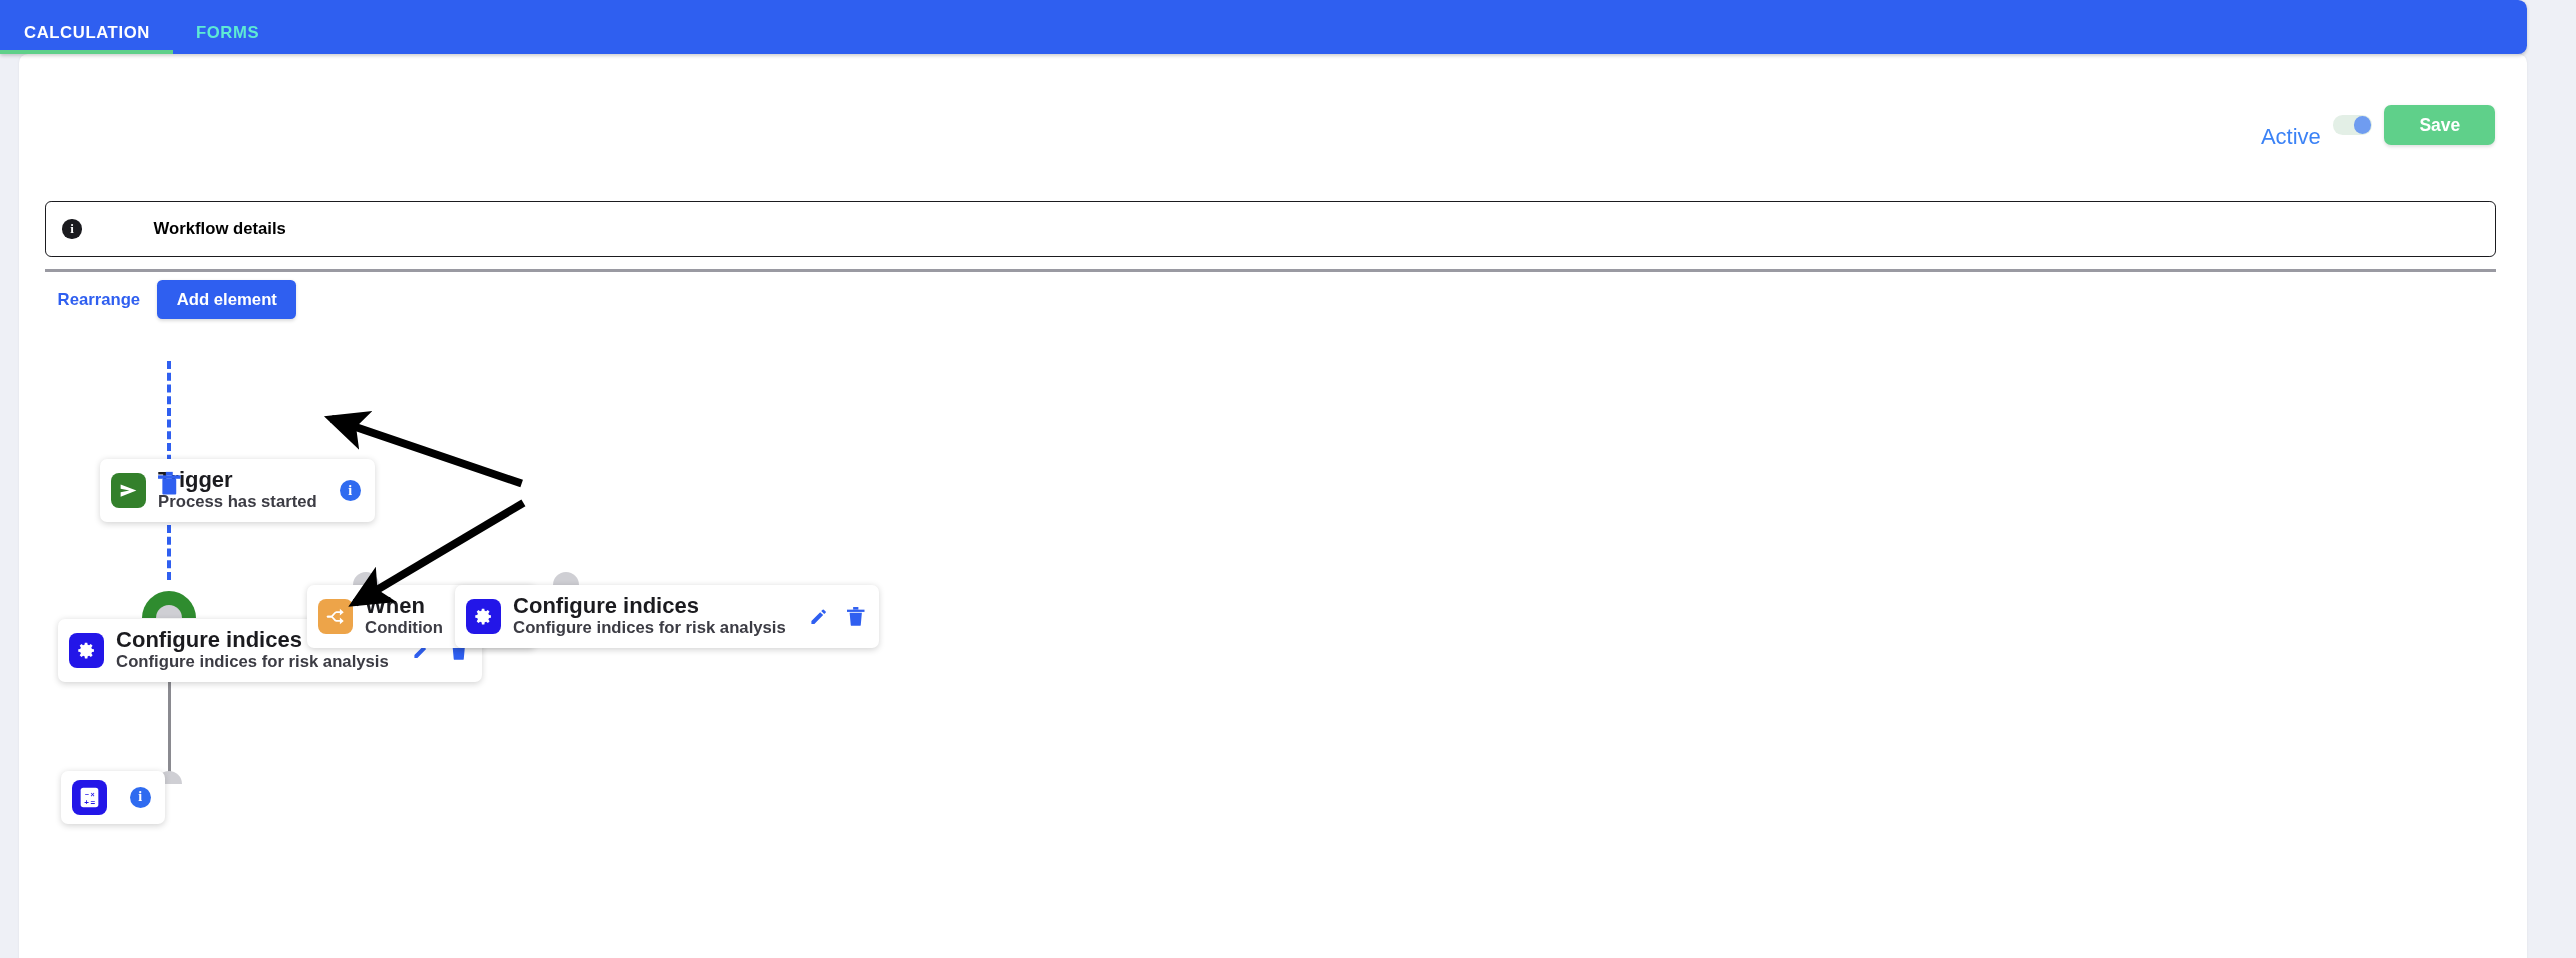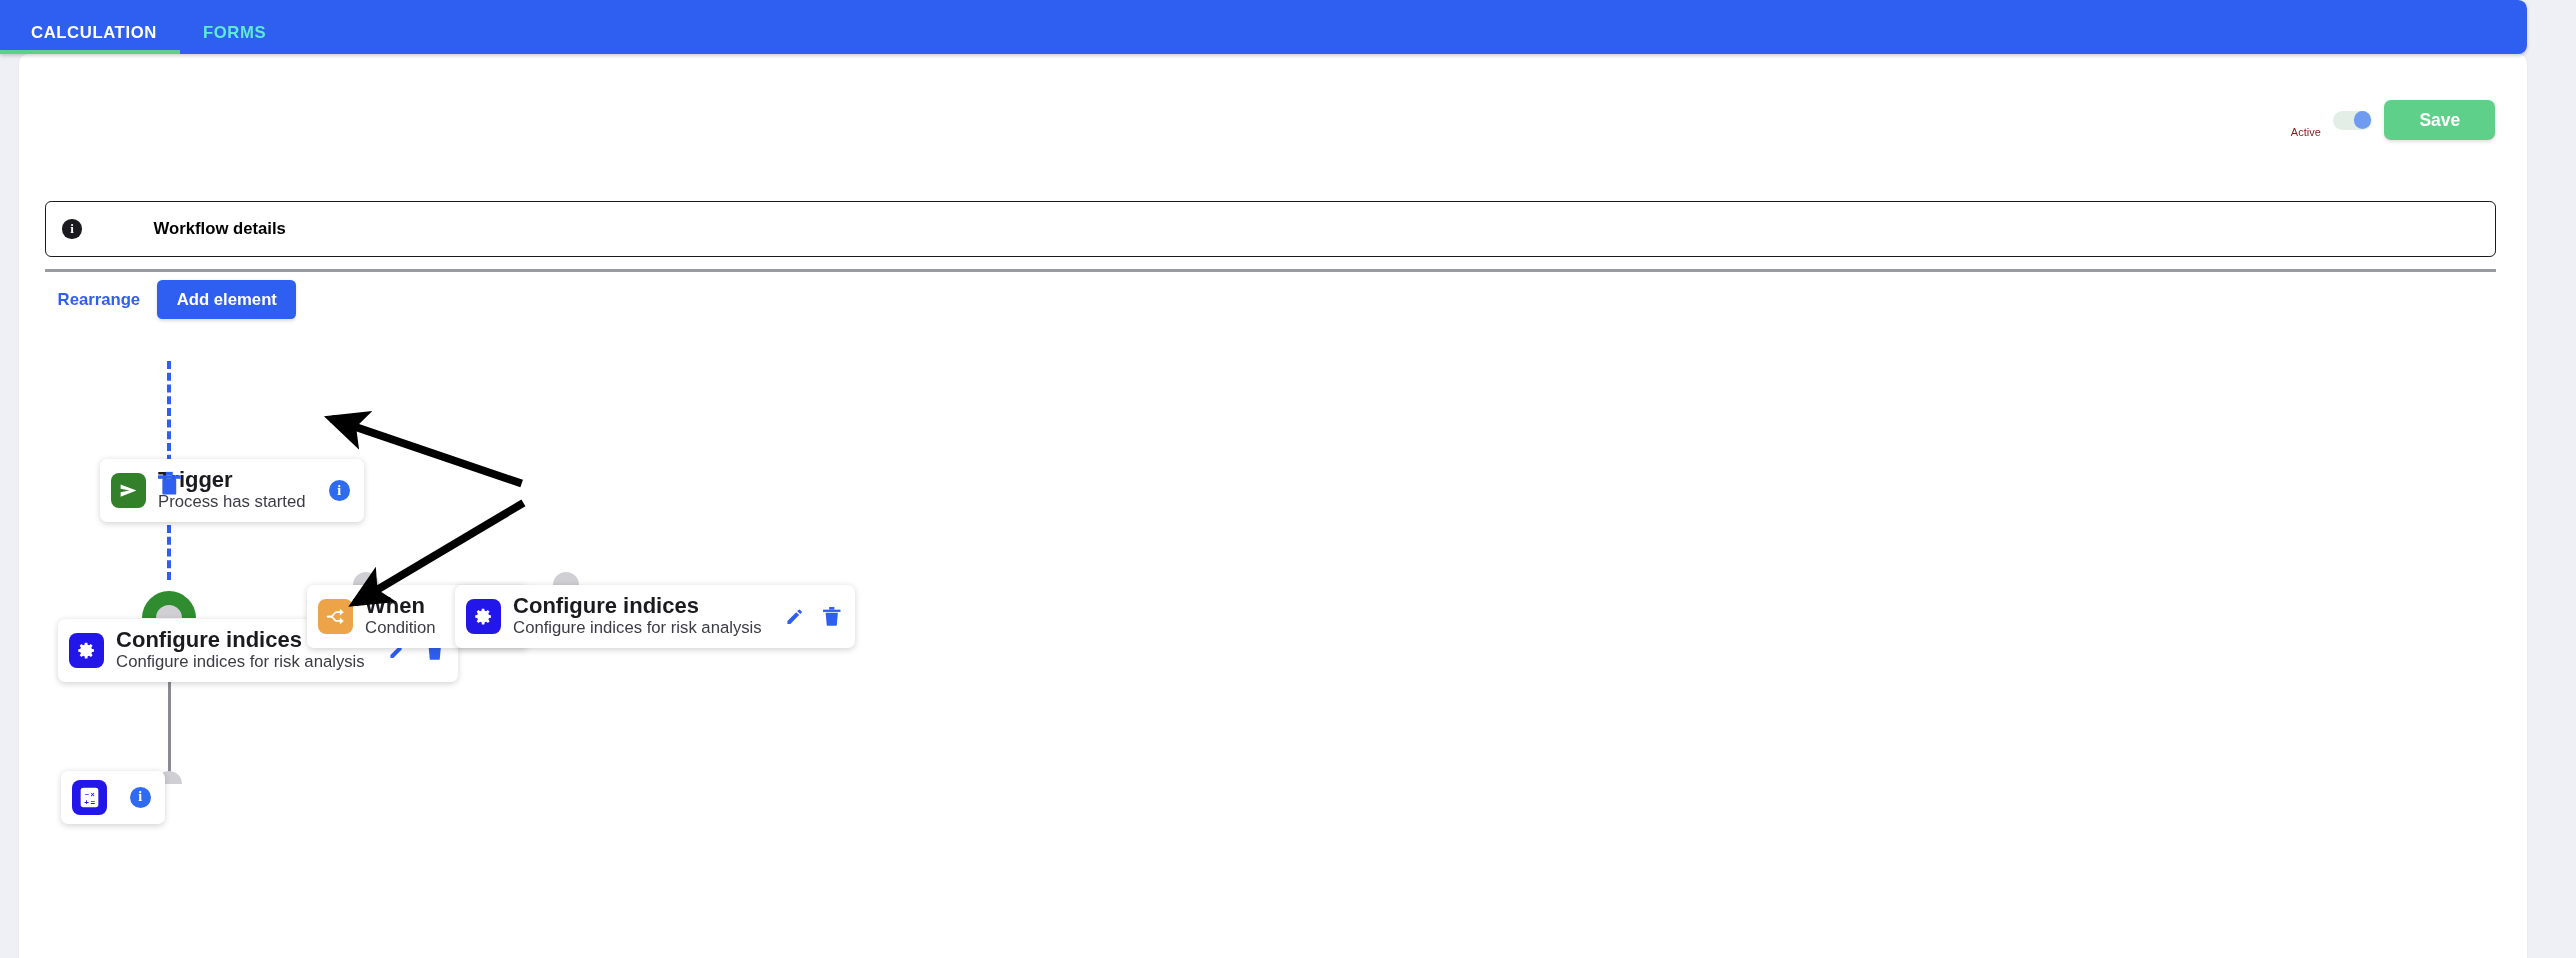--- a/index.html
+++ b/index.html
@@ -21,21 +21,21 @@
     display:flex; align-items:flex-end;
     box-shadow:0 1.8px 3.5px rgba(0,0,0,.18);
     z-index:5;
   }
   .tab {
     position:relative;
     padding:0 23px 12.3px 23px;
     font-size:16.7px; font-weight:600; letter-spacing:0.6px;
     color:#5eead4; cursor:pointer; line-height:1;
   }
-  .tab:first-child { padding-left:31px; }
+  .tab:first-child { padding-left:24px; }
   .tab.active { color:#ffffff; }
   .tab.active::after {
     content:""; position:absolute; left:0; right:0; bottom:0;
     height:4.4px; background:#5fd08a;
   }
 
   
   .page-card {
     position:absolute; left:19.3px; top:54px;
     width:2508px; height:904px;
@@ -49,21 +49,21 @@
     position:absolute; left:26px; top:32px;
     font-size:27px; font-weight:700; color:#1b1b1f;
     letter-spacing:-0.2px;
   }
 
   
   .header-right {
     position:absolute; right:32px; top:46px;
     display:flex; align-items:center; gap:12.3px;
   }
-  .active-label { font-size:11px; color:#7f1d1d;margin-top:24px; }
+  .active-label { font-size:22px; color:#3b82f6;margin-top:24px; }
   .toggle {
     width:39px; height:19.3px; border-radius:9.7px;
     background:#e3efe6; position:relative; cursor:pointer;
     display:inline-block;
   }
   .toggle .knob {
     position:absolute; right:0.9px; top:0.9px;
     width:17.5px; height:17.5px; border-radius:50%;
     background:#6f9cf0;
   }
@@ -126,21 +126,21 @@
     z-index:3;
   }
   .node-icon {
     width:35px; height:35px; border-radius:8px;
     flex:0 0 35px;
     display:flex; align-items:center; justify-content:center;
   }
   .node-icon svg { display:block; }
   .node-text { margin-left:12.3px; }
   .node-title { font-size:22px; font-weight:700; color:#1b1b1f; line-height:1.08; white-space:nowrap; }
-  .node-sub   { font-size:16.7px; color:#3c3c44; line-height:1.25; white-space:nowrap; margin-top:0.9px; }
+  .node-sub   { font-size:16.7px; color:#3c3c44; line-height:1.25; white-space:nowrap; margin-top:0.9px;font-weight:bold; }
   .node-actions { display:flex; align-items:center; gap:19.3px; margin-left:23px; }
   .icon-btn { background:none; border:none; padding:0; cursor:pointer; display:flex; }
   .info-badge {
     width:21px; height:21px; border-radius:50%;
     background:#2f6bf0; color:#fff; font-size:14px; font-weight:700;
     display:flex; align-items:center; justify-content:center;
     font-family:"Liberation Serif", serif; cursor:pointer; margin-left:23px;
   }
 
   

